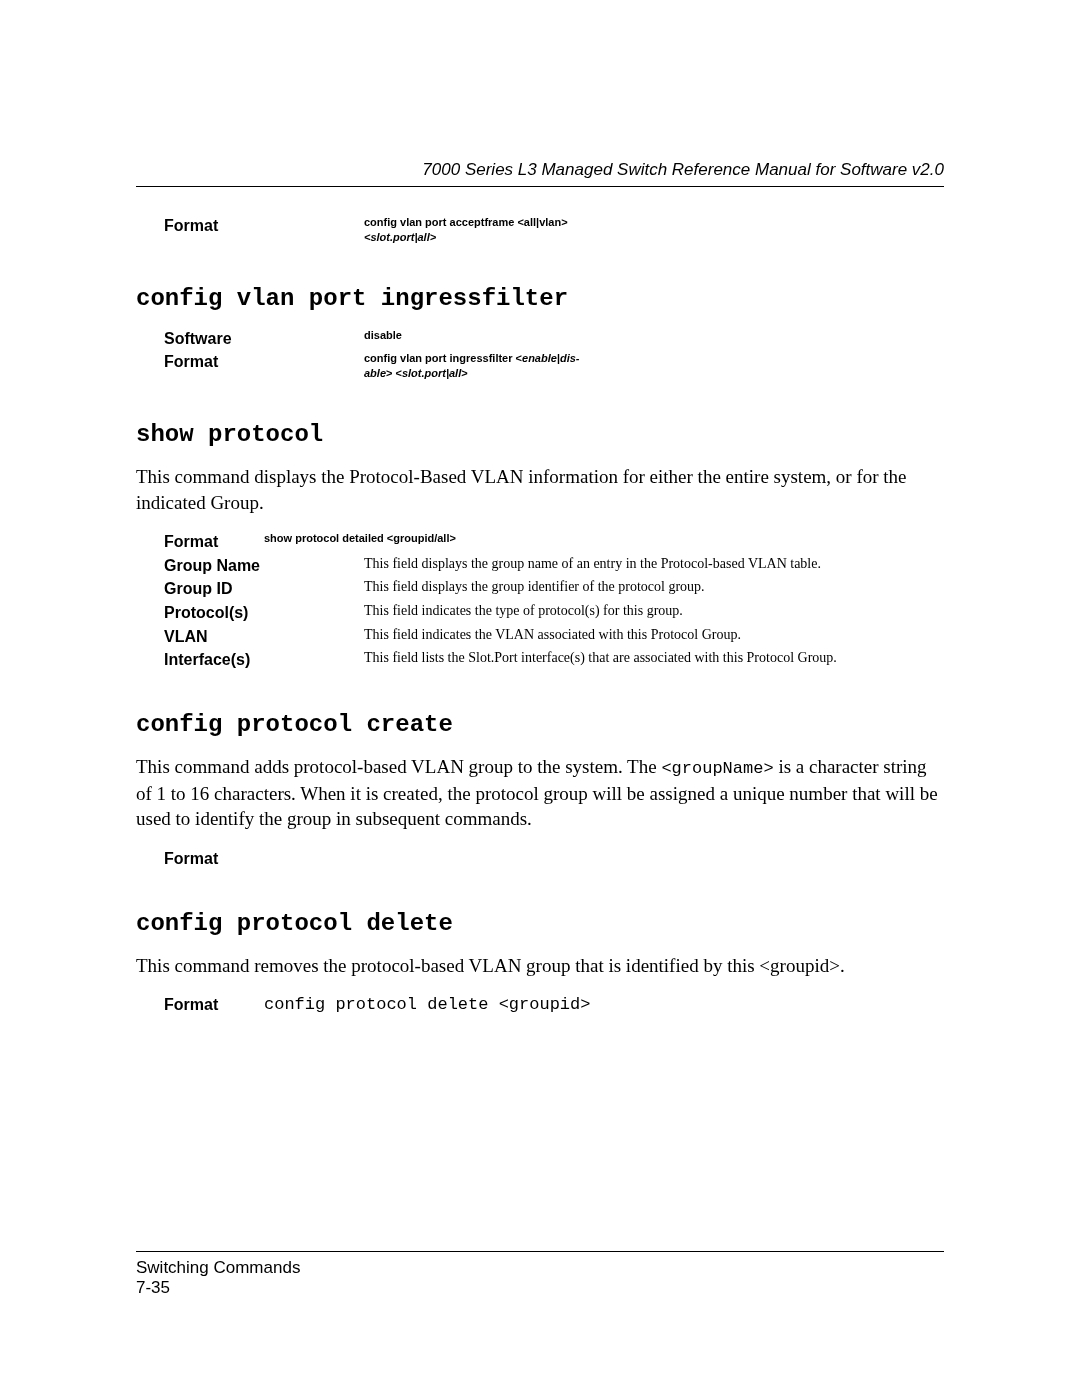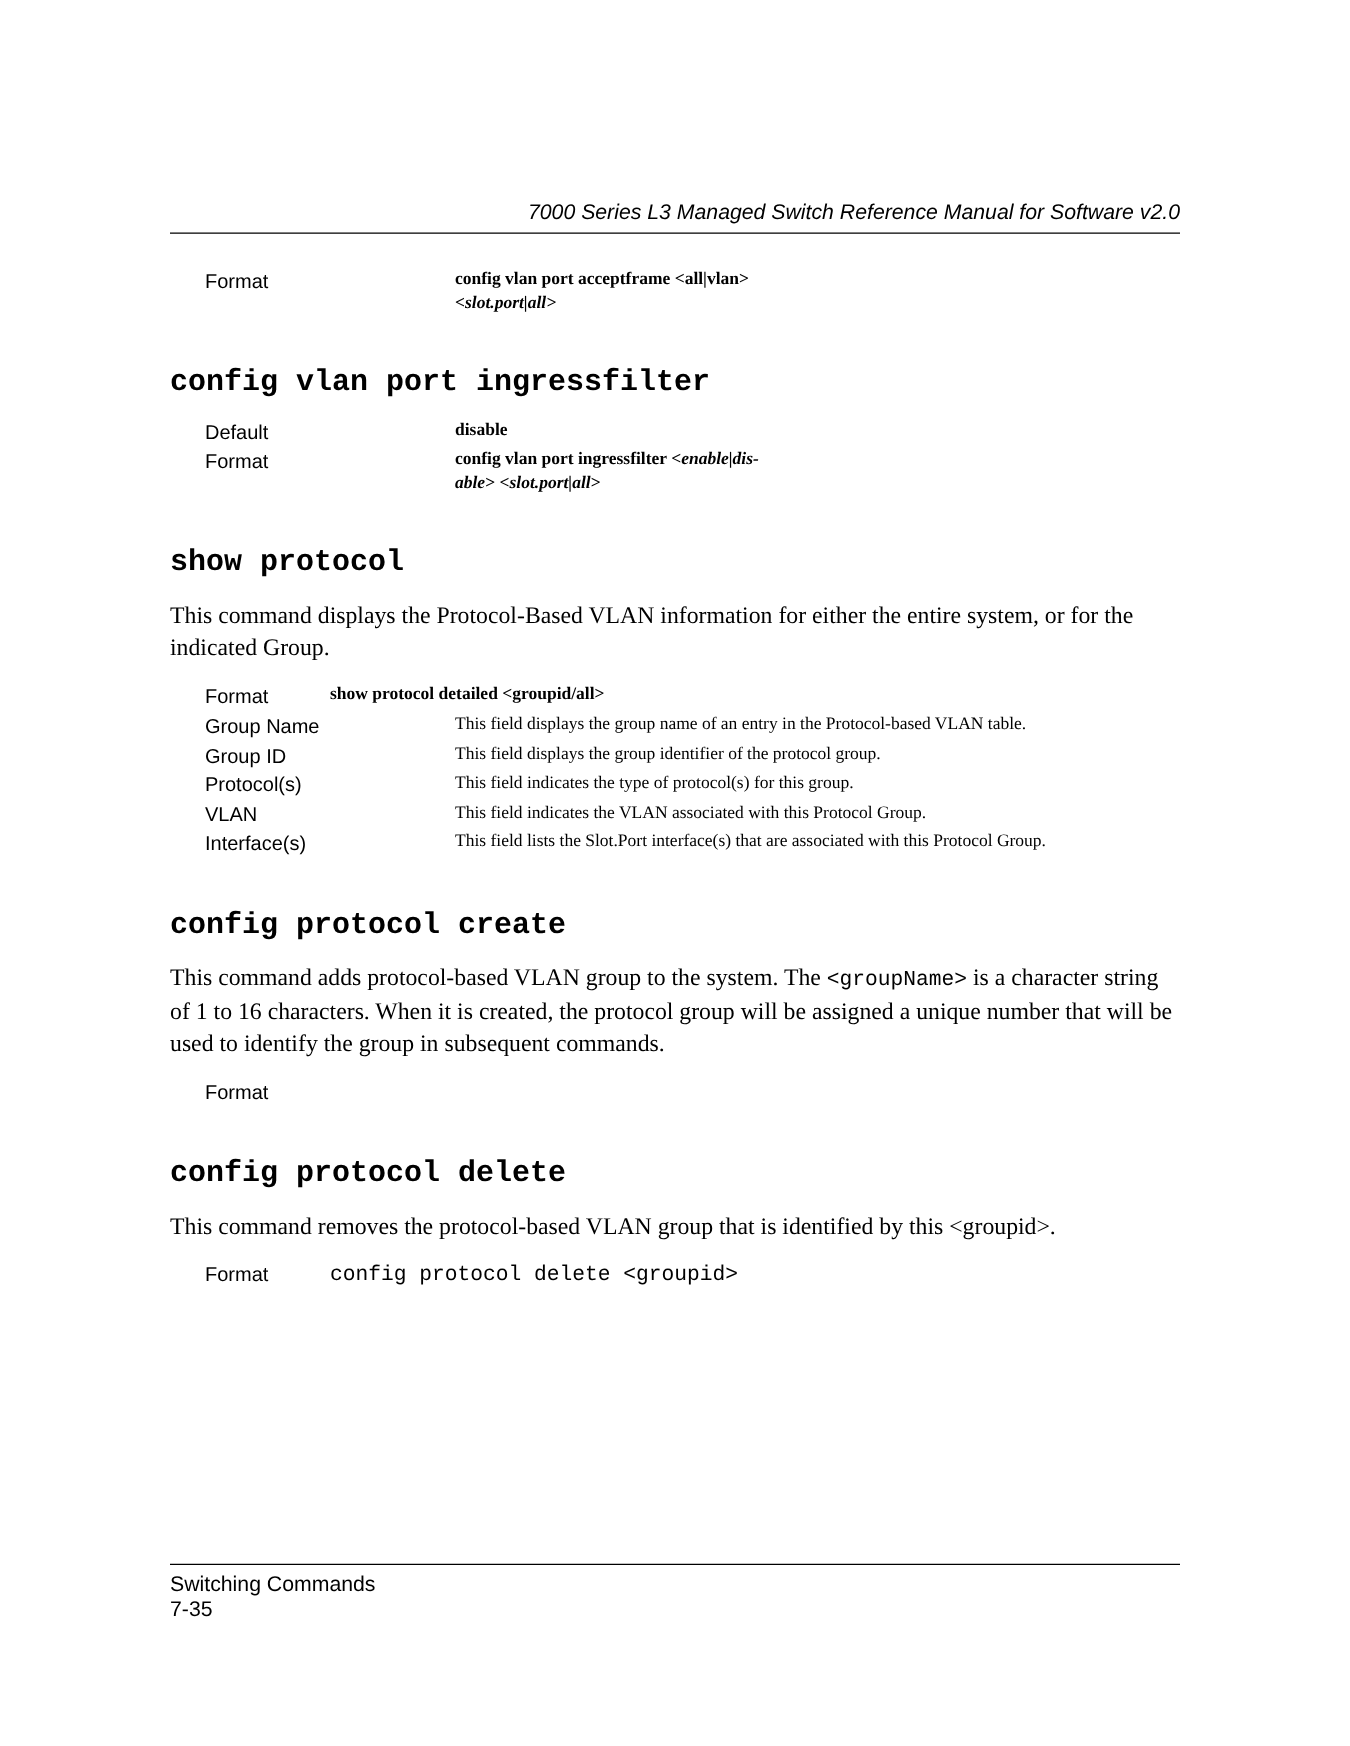--- a/index.html
+++ b/index.html
@@ -29,37 +29,37 @@
     display: flex;
     margin: 2px 0;
   }
   .row.indent {
     padding-left: 28px;
   }
   .label-col {
     width: 200px;
     flex: 0 0 200px;
     font-family: Arial, Helvetica, sans-serif;
-    font-weight: normal;
+    font-weight: bold;
     font-size: 16px;
     line-height: 1.35;
   }
   .label-col.narrow {
     width: 100px;
     flex: 0 0 100px;
   }
   .val-col {
     flex: 1;
     font-size: 14px;
     line-height: 1.35;
   }
   .mono {
-    font-family: Liberation Serif, serif;
+    font-family: Liberation Sans, sans-serif;
     font-weight: bold;
-    font-size: 14px;
+    font-size: 11px;
   }
   .mono .ital {
     font-style: italic;
   }
   .mono-plain {
     font-family: "Courier New", Courier, monospace;
     font-size: 17px;
   }
   h2.section {
     font-family: Liberation Mono, monospace;
@@ -101,21 +101,21 @@
     <div class="label-col">Format</div>
     <div class="val-col mono">
       <span>config vlan port acceptframe &lt;all|vlan&gt;</span><br>
       <span class="ital">&lt;slot.port|all&gt;</span>
     </div>
   </div>
 
   <h2 class="section">config vlan port ingressfilter</h2>
 
   <div class="row indent">
-    <div class="label-col">Default</div>
+    <div class="label-col">Software</div>
     <div class="val-col mono">disable</div>
   </div>
   <div class="row indent">
     <div class="label-col">Format</div>
     <div class="val-col mono">
       <span>config vlan port ingressfilter &lt;</span><span class="ital">enable|dis-</span><br><span class="ital">able</span><span>&gt; &lt;</span><span class="ital">slot.port|all</span><span>&gt;</span>
     </div>
   </div>
 
   <h2 class="section">show protocol</h2>

